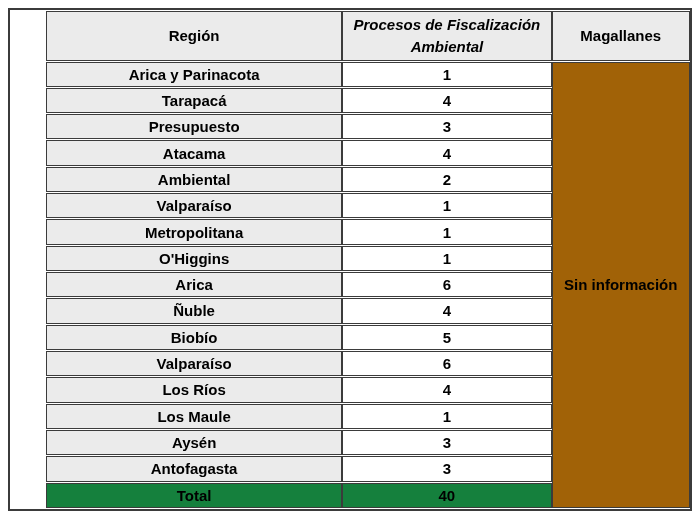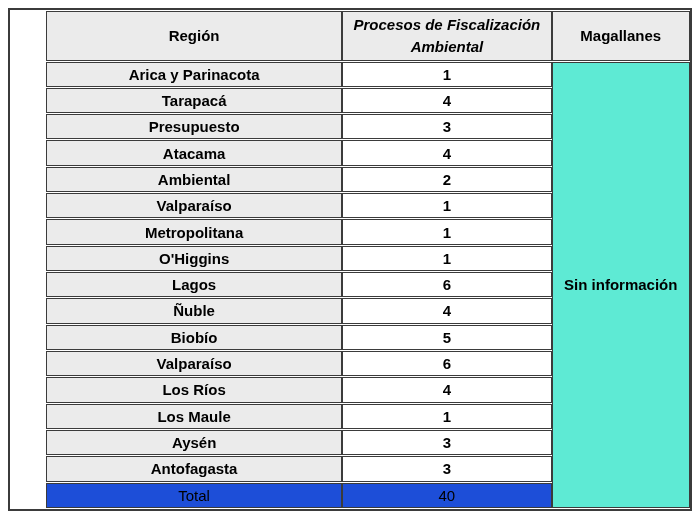--- a/index.html
+++ b/index.html
@@ -53,27 +53,27 @@
   .data-table thead th {
     font-weight: bold;
     height: 44px;
     line-height: 1.45;
   }
   .data-table tbody td {
     height: 24px;
     font-weight: bold;
   }
   .data-table td.merged-cell {
-    background: #5eead4;
+    background: #a16207;
     font-weight: bold;
     font-size: 15px;
   }
   .data-table tr.total-row td {
-    font-weight: normal;
-    background: #1d4ed8;
+    font-weight: bold;
+    background: #15803d;
   }
 </style>
 </head>
 <body>
 
 <div class="canvas">
   <div class="table-wrap">
     <table class="data-table">
       <thead>
         <tr>
@@ -113,21 +113,21 @@
   </tr>
           <tr>
     <td class="shaded region-cell">Metropolitana</td>
     <td class="plain count-cell">1</td>
   </tr>
           <tr>
     <td class="shaded region-cell">O'Higgins</td>
     <td class="plain count-cell">1</td>
   </tr>
           <tr>
-    <td class="shaded region-cell">Lagos</td>
+    <td class="shaded region-cell">Arica</td>
     <td class="plain count-cell">6</td>
   </tr>
           <tr>
     <td class="shaded region-cell">Ñuble</td>
     <td class="plain count-cell">4</td>
   </tr>
           <tr>
     <td class="shaded region-cell">Biobío</td>
     <td class="plain count-cell">5</td>
   </tr>

